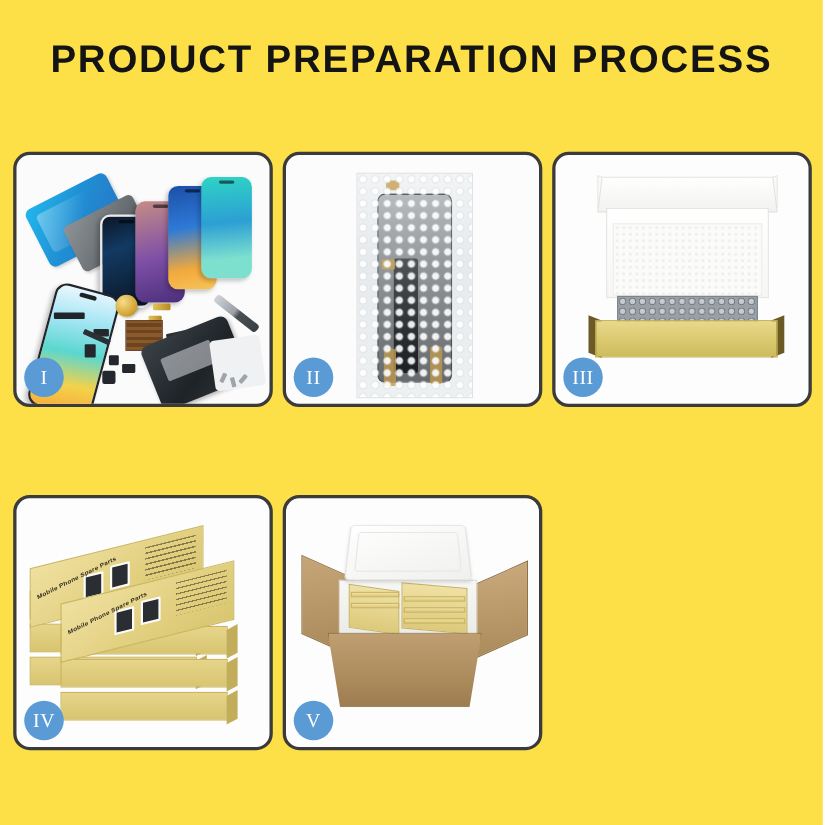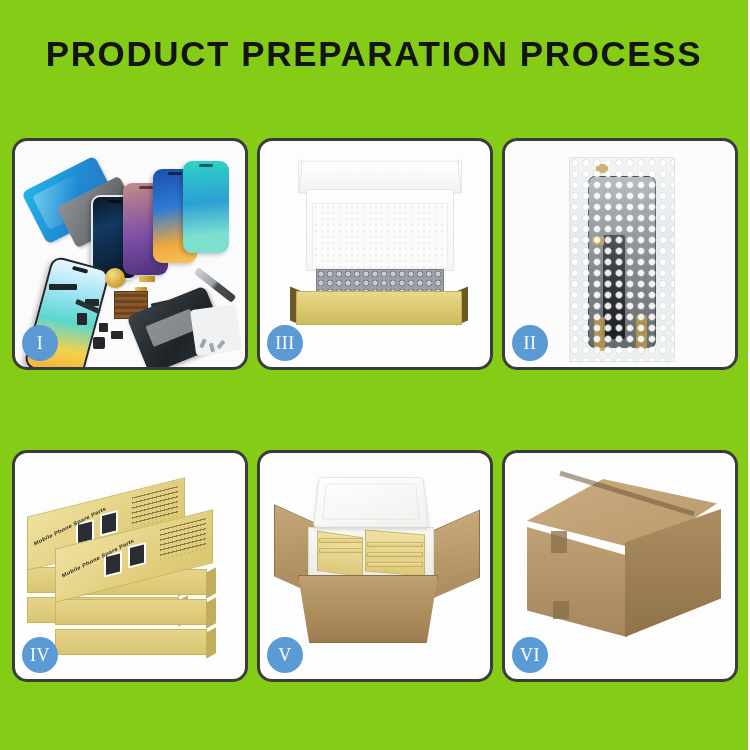--- a/index.html
+++ b/index.html
@@ -2,21 +2,21 @@
 <html><head>
 <meta charset="utf-8">
 <style>
   * { box-sizing: border-box; margin: 0; padding: 0; }
   html, body {
     width: 750px; height: 750px;
     background: #ffffff;
     font-family: "Liberation Sans", sans-serif;
     overflow: hidden;
   }
-  .page { position: relative; width: 748px; height: 750px; background:#84cc16; }
+  .page { position: relative; width: 748px; height: 750px; background:#fde047; }
 
   
   .header { padding-top: 34px; text-align: center; }
   .title {
     font-size: 35px; font-weight: 700; letter-spacing: 1.6px;
     color: #141414; line-height: 1.12; white-space: nowrap;
     font-family: "Liberation Sans", sans-serif;
   }
   .subtitle {
     margin-top: 10px; font-size: 14.2px; color: #1b1b1b;
@@ -286,47 +286,47 @@
         <div class="screwdriver"></div>
         <div class="screws">
           <span class="screw" style="left:0;top:0;transform:rotate(25deg);"></span>
           <span class="screw" style="left:9px;top:4px;transform:rotate(-15deg);"></span>
           <span class="screw" style="left:18px;top:1px;transform:rotate(40deg);"></span>
         </div>
       </div>
       <div class="badge">I</div>
     </div>
 
+    <div class="panel p2">
+      <div class="stage">
+        <div class="bubblebag">
+          <div class="screenpart"></div>
+          <div class="tape" style="left:26px;top:6px;"></div>
+          <div class="tape" style="left:22px;top:78px;"></div>
+          <div class="tapetall" style="left:24px;bottom:10px;"></div>
+          <div class="tapetall" style="left:66px;bottom:12px;"></div>
+          <div class="bubbles"></div>
+        </div>
+      </div>
+      <div class="badge">II</div>
+    </div>
+
     <div class="panel p3">
       <div class="stage">
         <div class="lidflapL"></div>
         <div class="lidflapR"></div>
         <div class="lidback"></div>
         <div class="innerwall"></div>
         <div class="foamsheet"></div>
         <div class="bubblerow"></div>
         <div class="boxsideL"></div>
         <div class="boxsideR"></div>
         <div class="boxbody"></div>
       </div>
       <div class="badge">III</div>
-    </div>
-
-    <div class="panel p2">
-      <div class="stage">
-        <div class="bubblebag">
-          <div class="screenpart"></div>
-          <div class="tape" style="left:26px;top:6px;"></div>
-          <div class="tape" style="left:22px;top:78px;"></div>
-          <div class="tapetall" style="left:24px;bottom:10px;"></div>
-          <div class="tapetall" style="left:66px;bottom:12px;"></div>
-          <div class="bubbles"></div>
-        </div>
-      </div>
-      <div class="badge">II</div>
     </div>
 
     <div class="panel p4">
       <div class="stage">
         <div class="stack">
           <div class="sbox" style="left:0px;  top:66px;">
               <span class="side"></span>
             </div>
           <div class="sbox" style="left:0px;  top:96px;">
               <span class="side"></span>
@@ -374,26 +374,15 @@
           <span class="ybox" style="left:58px; top:14px; width:56px; height:5px;"></span>
           <span class="ybox" style="left:58px; top:24px; width:56px; height:5px;"></span>
           <span class="ybox" style="left:58px; top:34px; width:56px; height:5px;"></span>
         </div>
         <div class="cartonbody"></div>
         <div class="foamlid"></div>
       </div>
       <div class="badge">V</div>
     </div>
 
-    <div class="panel p6">
-      <div class="stage">
-        <div class="cartonTop"></div>
-        <div class="cartonFront"></div>
-        <div class="cartonSide"></div>
-        <div class="seam"></div>
-        <div class="tapeT" style="left:46px; top:78px;"></div>
-        <div class="tapeT" style="left:48px; top:148px; height:18px;"></div>
-      </div>
-      <div class="badge">VI</div>
-    </div>
 
   </div>
 </div>
 
 </body></html>

